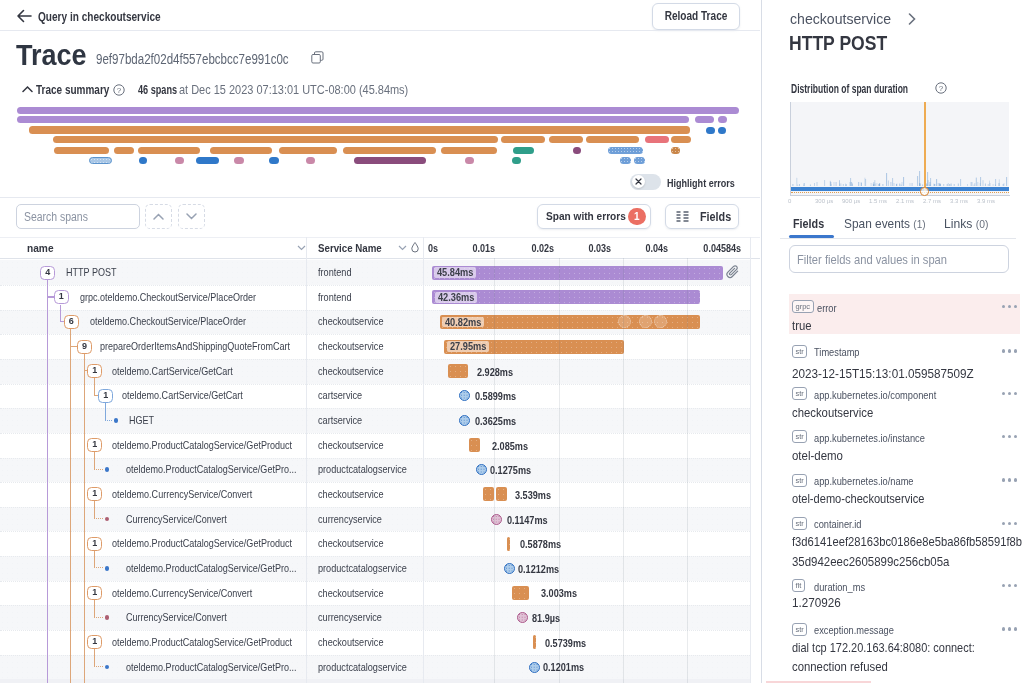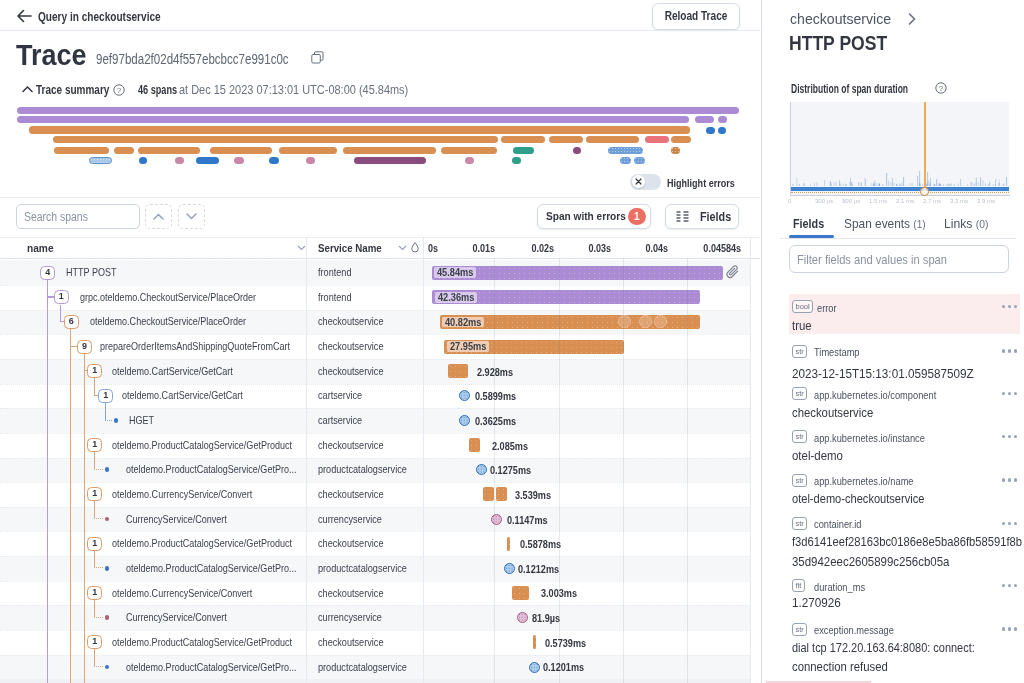--- a/index.html
+++ b/index.html
@@ -420,21 +420,21 @@
 <div class="a" style="left:950px;top:198px;font-size:6px;color:#bcc2cb;white-space:nowrap">3.3 ms</div>
 <div class="a" style="left:977px;top:198px;font-size:6px;color:#bcc2cb;white-space:nowrap">3.9 ms</div>
 <div class="a sx80" style="left:793px;top:215.5px;font-size:13.5px;font-weight:700;color:#343741">Fields</div>
 <div class="a sx88" style="left:844px;top:215.5px;font-size:13.5px;color:#4a5362">Span events <span style="font-size:11.5px;color:#69707d">(1)</span></div>
 <div class="a sx90" style="left:943.5px;top:215.5px;font-size:13.5px;color:#4a5362">Links <span style="font-size:11.5px;color:#69707d">(0)</span></div>
 <div class="a" style="left:780px;top:237.7px;width:236px;height:1px;background:#e3e6ec"></div>
 <div class="a" style="left:789px;top:234.6px;width:45px;height:3px;border-radius:2px;background:#3b77cc"></div>
 <div class="a" style="left:789px;top:245px;width:220px;height:27.5px;border:1px solid #cdd3df;border-radius:6px;background:#fff"></div>
 <div class="a sx90" style="left:797px;top:252.5px;font-size:12.4px;color:#8b93a2">Filter fields and values in span</div>
 <div class="a" style="left:789px;top:294.4px;width:231px;height:40.0px;background:#fbeded"></div>
-<div class="fb" style="left:792px;top:300.0px">bool</div>
+<div class="fb" style="left:792px;top:300.0px">grpc</div>
 <div class="fn" style="left:817px;top:300.5px">error</div>
 <div class="d3" style="left:1001.5px;top:304.9px"></div>
 <div class="d3" style="left:1007.7px;top:304.9px"></div>
 <div class="d3" style="left:1013.9px;top:304.9px"></div>
 <div class="fv" style="left:792px;top:318.7px">true</div>
 <div class="fb" style="left:792px;top:344.5px">str</div>
 <div class="fn" style="left:814px;top:345.0px">Timestamp</div>
 <div class="d3" style="left:1001.5px;top:349.4px"></div>
 <div class="d3" style="left:1007.7px;top:349.4px"></div>
 <div class="d3" style="left:1013.9px;top:349.4px"></div>

